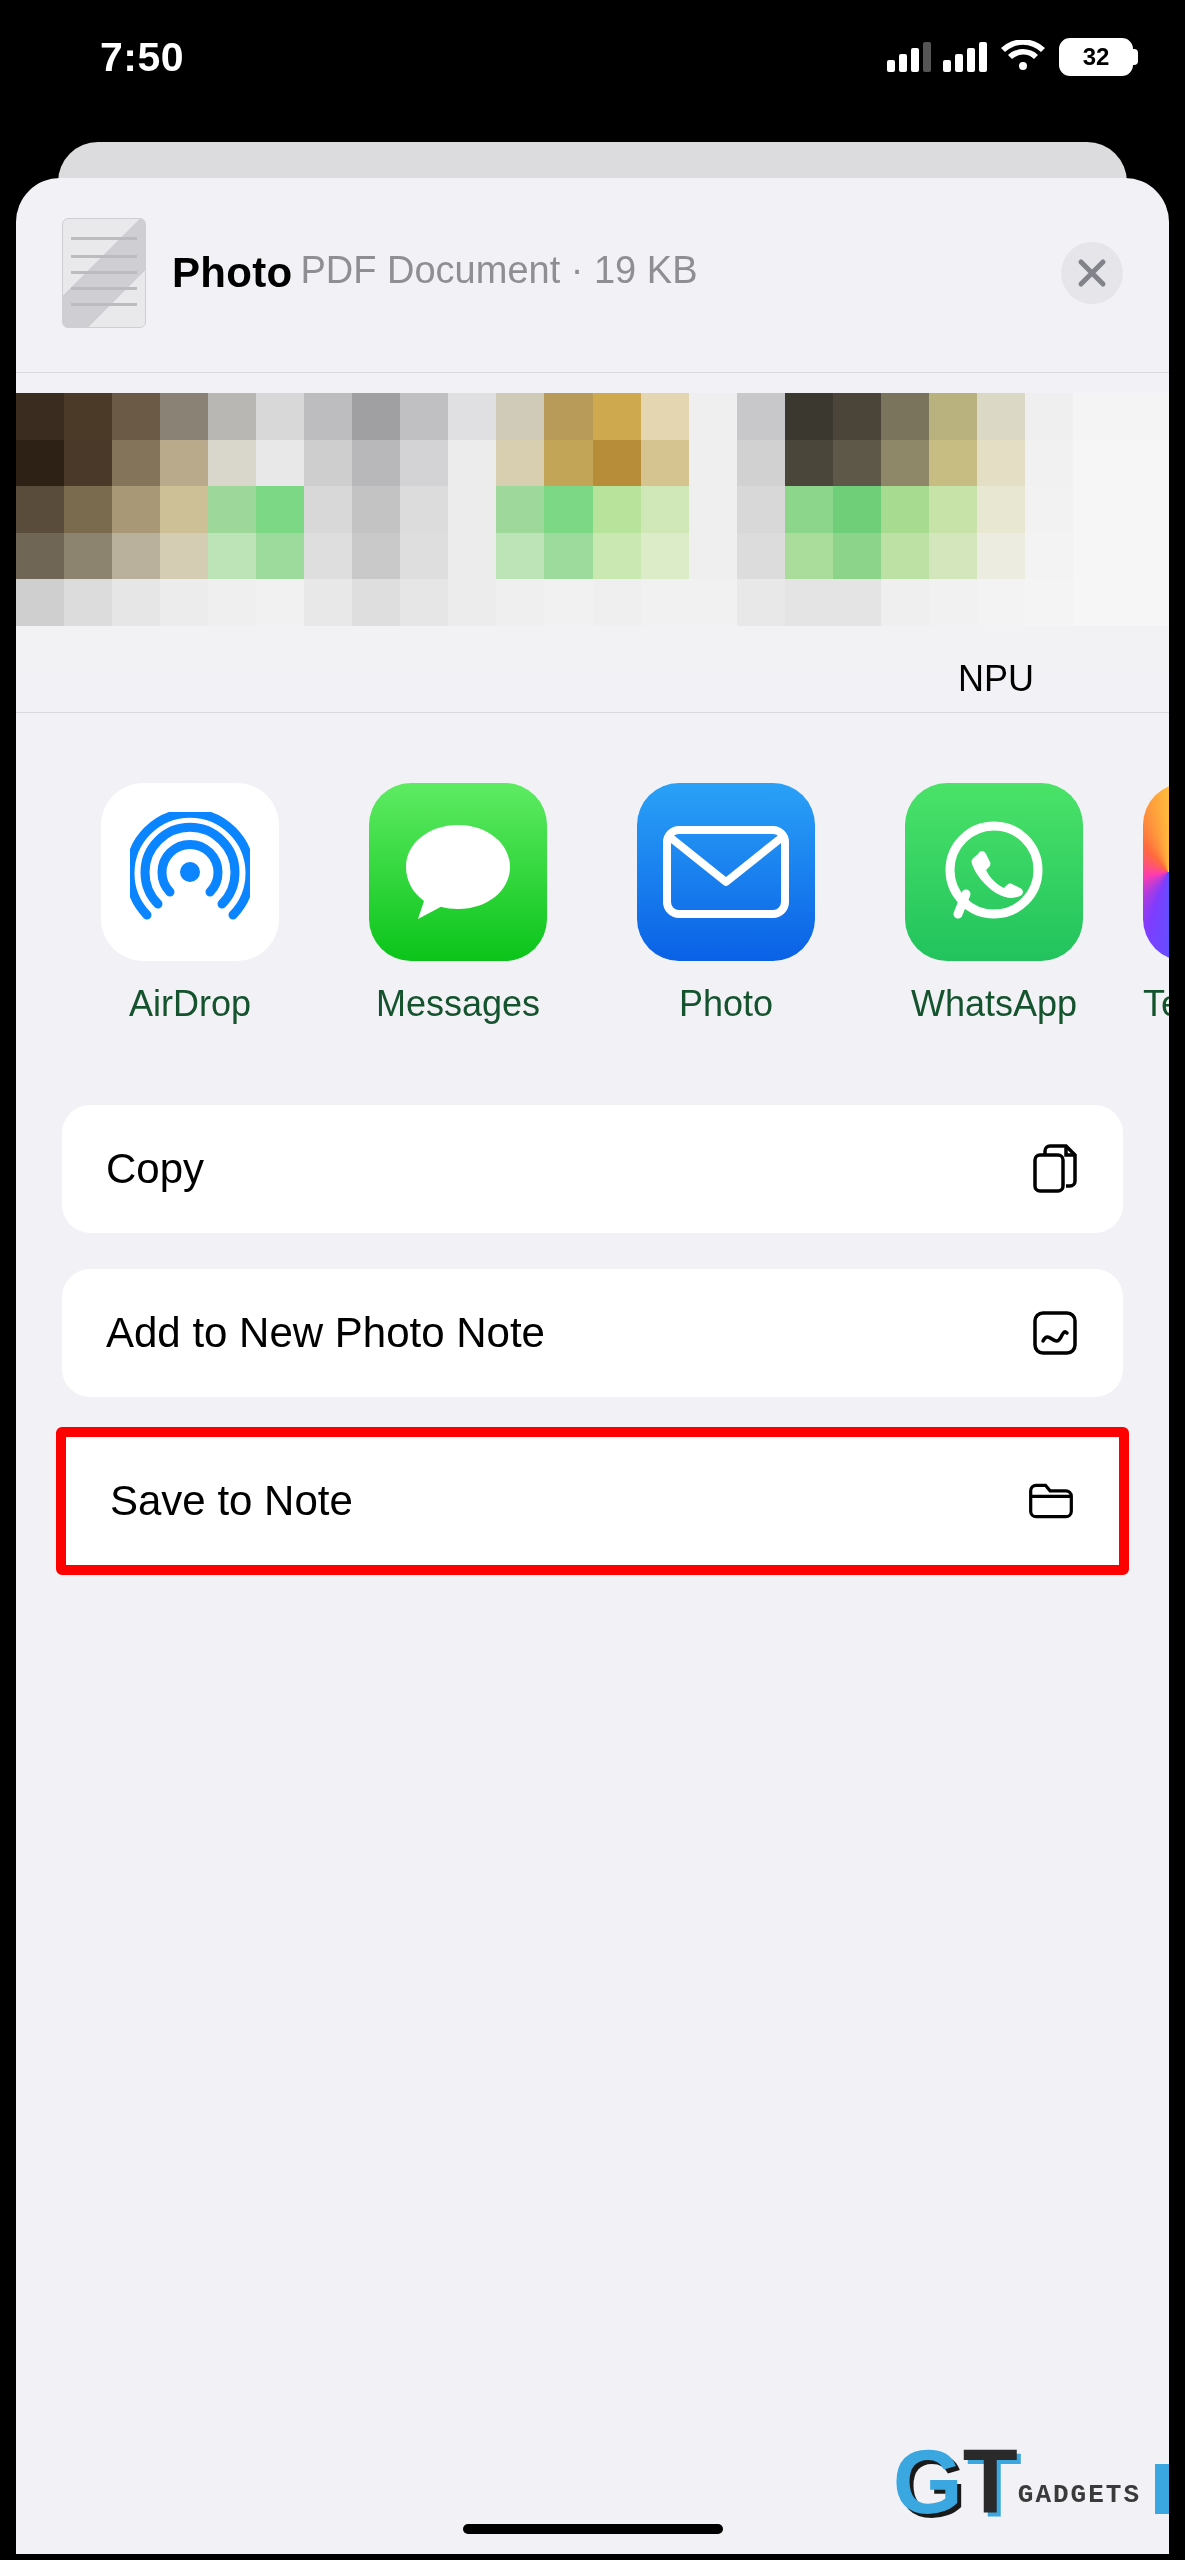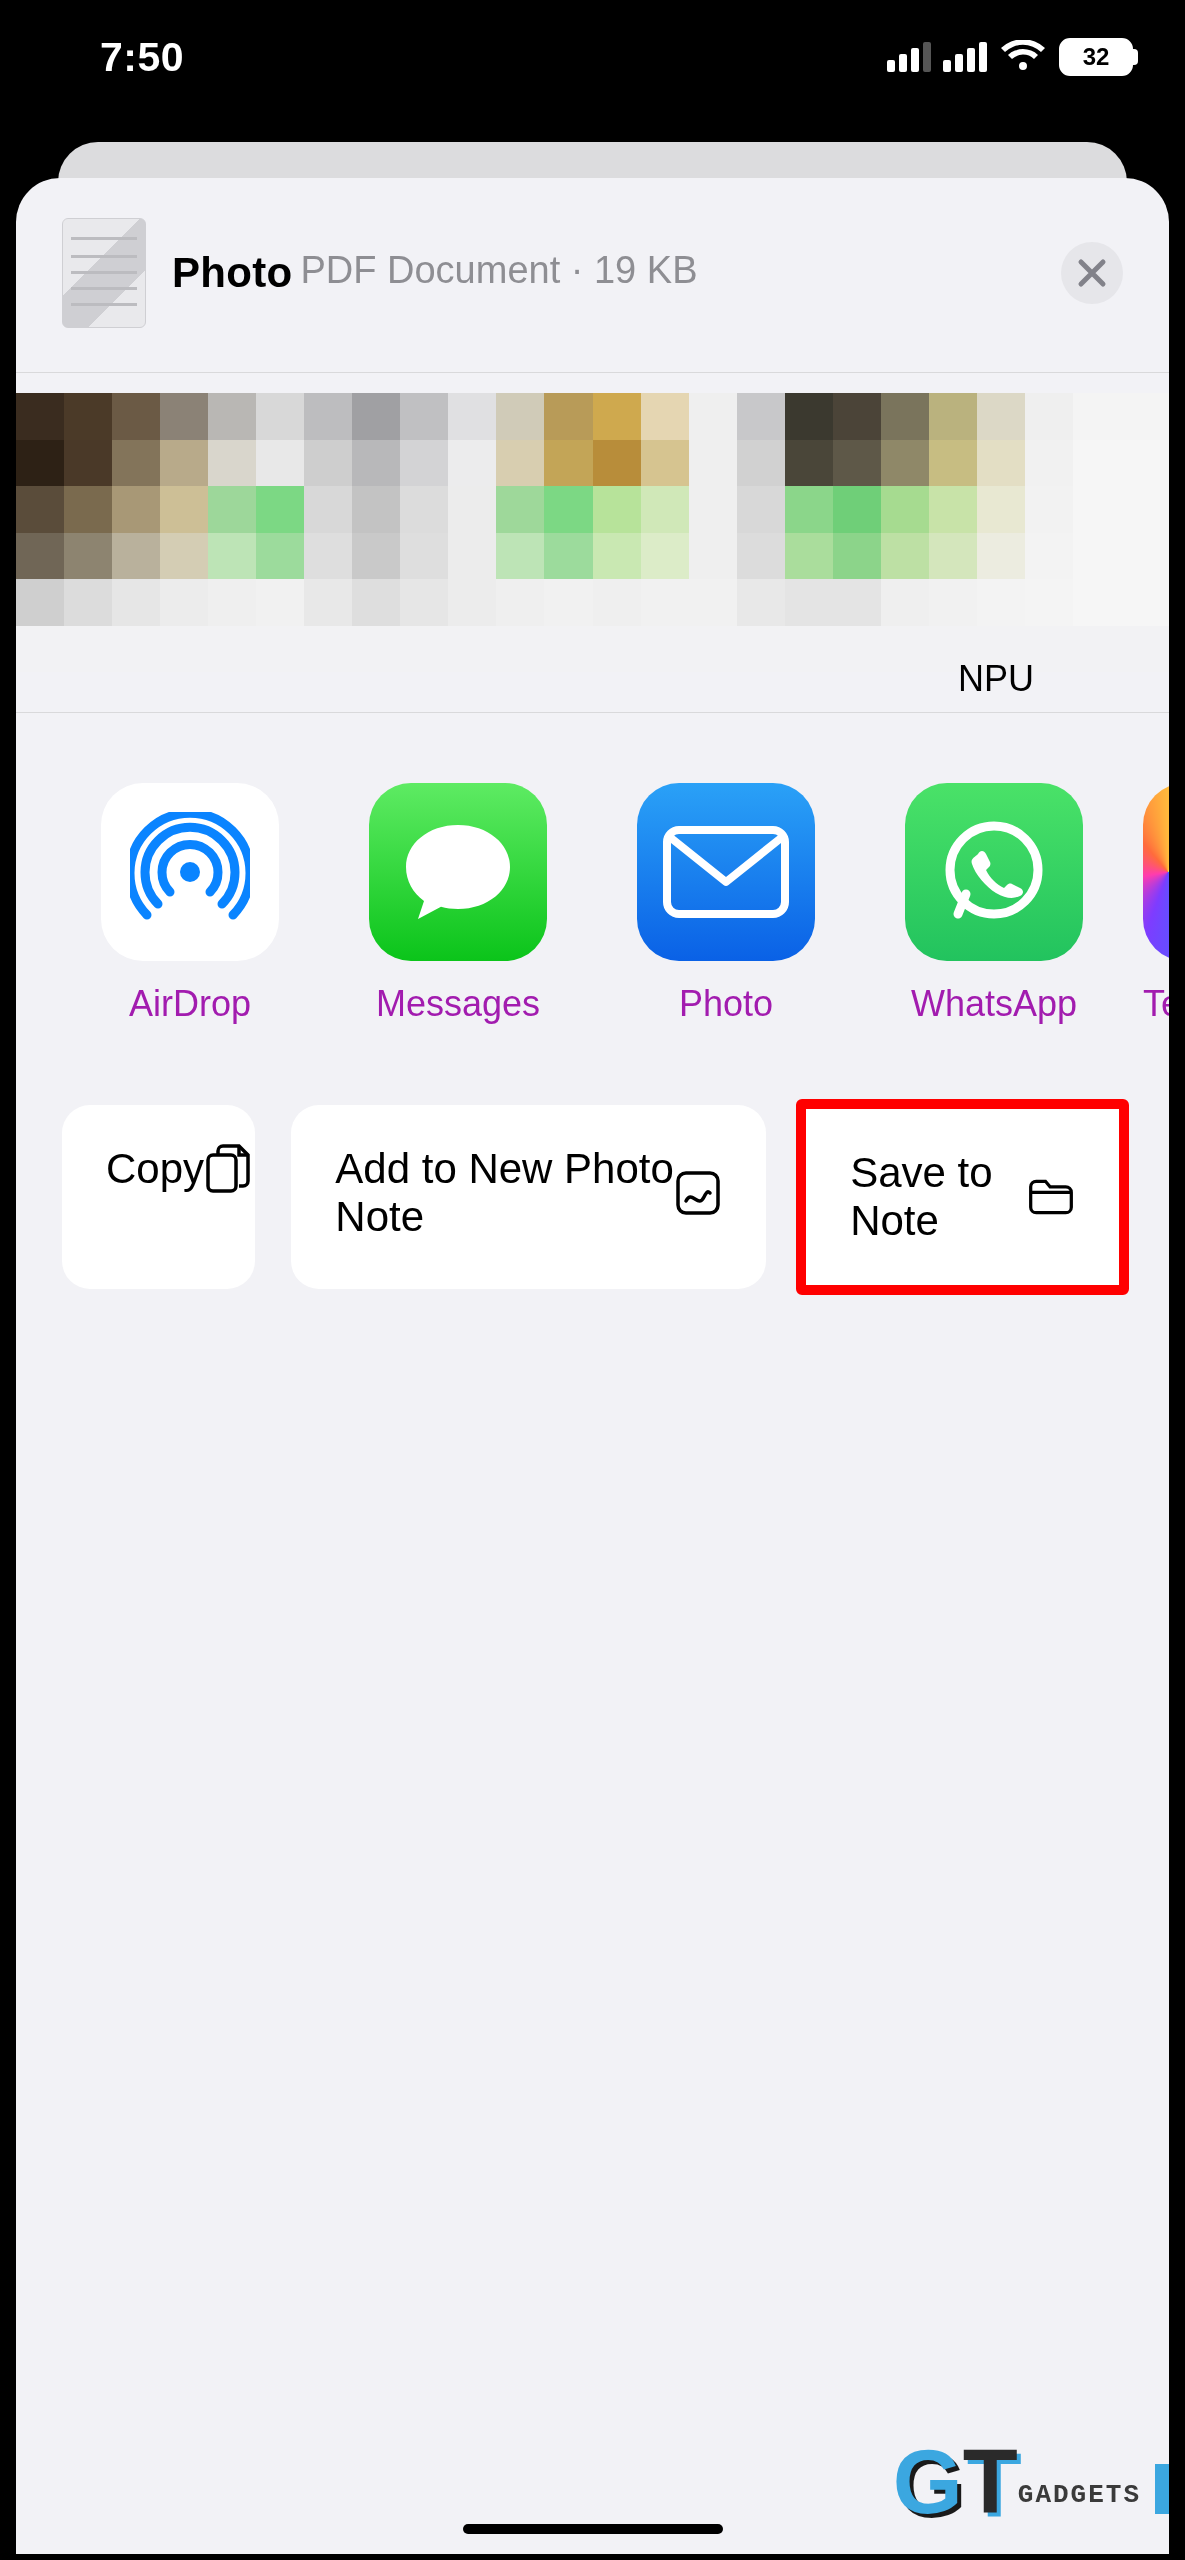--- a/index.html
+++ b/index.html
@@ -29,27 +29,27 @@
   .close-btn { width: 62px; height: 62px; border-radius: 50%; background: #e6e6ea; display: flex; align-items: center; justify-content: center; cursor: pointer; }
   .close-btn svg { display:block; }
   .contacts-row { height: 340px; border-bottom: 1.5px solid #d9d9db; position: relative; overflow: hidden; }
   .pixelation { position: absolute; inset: 20px 0 40px 0; display: grid; grid-template-columns: repeat(24, 1fr); grid-template-rows: repeat(6,1fr); }
   .pixelation > div { }
   .contacts-labels { position: absolute; left: 0; right: 0; bottom: 12px; display: flex; }
   .contact-slot { width: 280px; text-align: center; font-size: 36px; color: #000; }
   .apps-row { display: flex; align-items: flex-start; gap: 0; padding: 70px 0 0 40px; overflow: hidden; }
   .app-item { width: 268px; display: flex; flex-direction: column; align-items: center; gap: 22px; flex-shrink: 0; }
   .app-icon { width: 178px; height: 178px; border-radius: 42px; display:flex; align-items:center; justify-content:center; position:relative; }
-  .app-label { font-size: 36px; color: #a21caf; text-align: center; }
+  .app-label { font-size: 36px; color: #14532d; text-align: center; }
   .airdrop-bg { background:#fff; }
   .messages-bg { background: linear-gradient(180deg,#5eeb63,#0bc41a); }
   .mail-bg { background: linear-gradient(180deg,#2aa1f7,#0a61e6); }
   .whatsapp-bg { background: linear-gradient(180deg,#4ae268,#22c35e); }
   .partial-bg { background: conic-gradient(from 200deg,#7e3cff,#ff3cae,#ff6b3c,#ffe03c,#3cffe0,#3c6bff,#7e3cff); }
-  .actions-area { padding: 80px 46px 30px 46px; display: flex; flex-direction: row; gap: 36px; }
+  .actions-area { padding: 80px 46px 30px 46px; display: flex; flex-direction: column; gap: 36px; }
   .action-card { background: #fff; border-radius: 28px; overflow: hidden; }
   .action-row { display: flex; align-items: center; justify-content: space-between; padding: 40px 44px; font-size: 42px; color: #000; cursor: pointer; }
   .action-row .row-icon { width: 48px; height: 48px; display:flex; align-items:center; justify-content:center; }
   .highlight-box { border: 10px solid #ff0000; border-radius: 6px; margin: -6px; }
   .edit-actions { font-size: 42px; color: #007aff; padding: 12px 48px 0 14px; }
   .home-indicator { position: absolute; bottom: 20px; left: 50%; transform: translateX(-50%); width: 260px; height: 10px; background: #000; border-radius: 10px; }
   .watermark { position:absolute; right:0; bottom:40px; display:flex; align-items:flex-end; gap:6px; }
   .watermark .g { font-family: Arial Black, Arial, sans-serif; font-weight: 900; font-size: 90px; color:#3ba7e0; letter-spacing:-6px; line-height:0.7; text-shadow: 4px 4px 0 #1a1a1a; }
   .watermark .txt { font-family: "Courier New", monospace; font-weight: 700; letter-spacing: 2px; color:#3a3a3a; font-size: 26px; padding-bottom:4px; }
   .watermark .tick { width:14px; height:50px; background:#3ba7e0; margin-left:8px; align-self:flex-end; }

